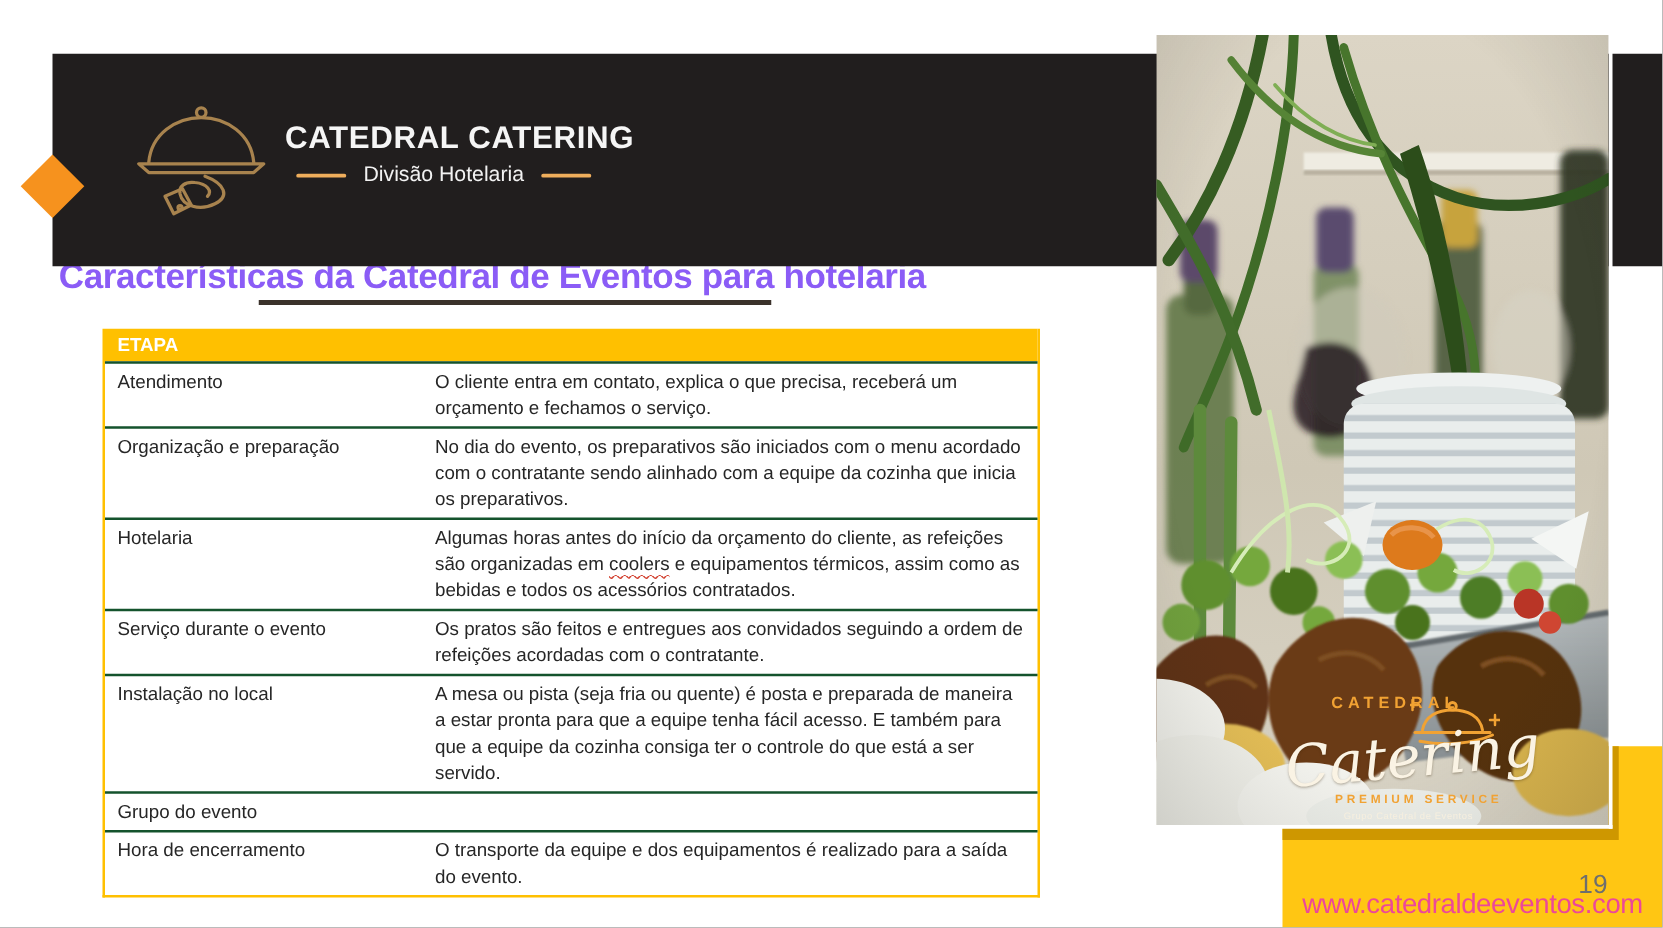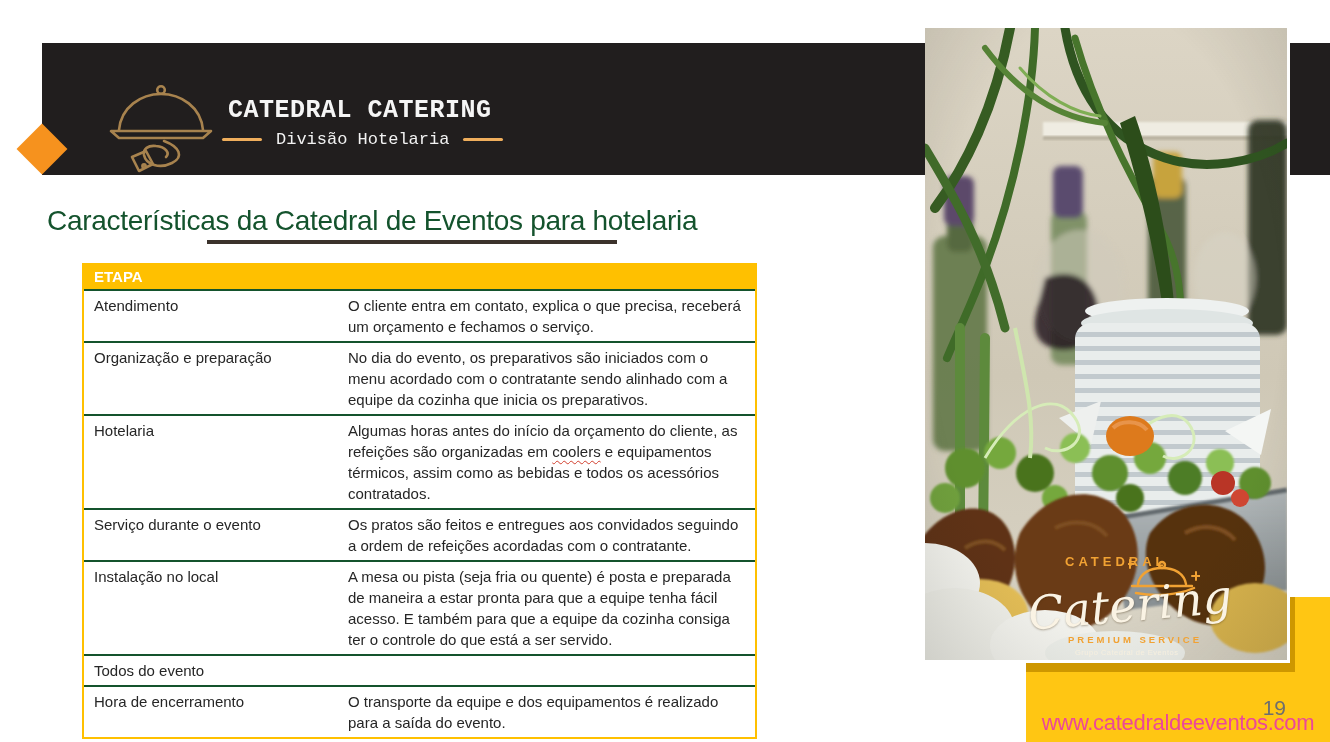--- a/index.html
+++ b/index.html
@@ -1,37 +1,37 @@
 <!DOCTYPE html>
 <html><head>
 <meta charset="utf-8">
 <style>
   html,body{margin:0;padding:0;background:#888;}
   .slide{position:relative;width:1330px;height:742px;background:#ffffff;overflow:hidden;
          font-family:"Liberation Sans", sans-serif;}
 
   
-  .topbar{position:absolute;left:42px;top:43px;width:1288px;height:132px;background:#211E1E;z-index:1;font-family:Liberation Mono, monospace;}
+  .topbar{position:absolute;left:42px;top:43px;width:1288px;height:170px;background:#211E1E;z-index:1;}
   .diamond{position:absolute;left:24px;top:131px;width:36px;height:36px;background:#F6921E;
            transform:rotate(45deg);z-index:2;}
   .logo-wrap{position:absolute;left:66px;top:40px;width:106px;height:92px;}
   .brand-name{position:absolute;left:186px;top:53px;color:#F5F5F5;font-size:25px;font-weight:700;
               letter-spacing:0.5px;white-space:nowrap;}
-  .brand-sub{position:absolute;left:180px;top:87px;width:290px;display:flex;align-items:center;
-             justify-content:flex-start;gap:14px;}
+  .brand-sub{position:absolute;left:168px;top:87px;width:290px;display:flex;align-items:center;
+             justify-content:center;gap:14px;}
   .brand-sub .txt{color:#F2F2F2;font-size:17px;white-space:nowrap;}
   .dash{width:40px;height:3px;background:#EFAE5C;border-radius:2px;}
 
   
-  .title{position:absolute;left:47px;top:205px;margin:0;font-size:28px;font-weight:400;
-         letter-spacing:-0.3px;color:#14532d;white-space:nowrap;text-align:right;}
+  .title{position:absolute;left:47px;top:205px;margin:0;font-size:28px;font-weight:700;
+         letter-spacing:-0.3px;color:#8b5cf6;white-space:nowrap;text-align:right;}
   .title-underline{position:absolute;left:207px;top:240px;width:410px;height:4px;background:#3B322B;}
 
   
-  .etable{position:absolute;left:82px;top:263px;width:675px;background:#fff;
+  .etable{position:absolute;left:82px;top:263px;width:750px;background:#fff;
           border:2px solid #FFC000;border-top:none;box-sizing:border-box;font-size:15px;color:#262626;}
   .thead{display:flex;align-items:center;background:#FFC000;height:26px;color:#FFFFFF;font-weight:700;}
   .trow{display:flex;border-top:2px solid #14532d;line-height:21px;padding:4px 0;}
   .trow:first-of-type{border-top:none;}
   .c1{flex:0 0 254px;padding-left:10px;}
   .c2{flex:1;padding-right:10px;}
   .thead .c2{padding-left:0;}
   .sq{text-decoration:underline wavy #D23F2E 1px;text-underline-offset:3px;}
 
   
@@ -101,21 +101,21 @@
     </div>
     <div class="trow">
       <div class="c1">Serviço durante o evento</div>
       <div class="c2">Os pratos são feitos e entregues aos convidados seguindo a ordem de refeições acordadas com o contratante.</div>
     </div>
     <div class="trow">
       <div class="c1">Instalação no local</div>
       <div class="c2">A mesa ou pista (seja fria ou quente) é posta e preparada de maneira a estar pronta para que a equipe tenha fácil acesso. E também para que a equipe da cozinha consiga ter o controle do que está a ser servido.</div>
     </div>
     <div class="trow">
-      <div class="c1">Todos do evento</div>
+      <div class="c1">Grupo do evento</div>
     </div>
     <div class="trow">
       <div class="c1">Hora de encerramento</div>
       <div class="c2">O transporte da equipe e dos equipamentos é realizado para a saída do evento.</div>
     </div>
   </div>
 
   <div class="yellow-block"></div>
   <div class="gold-shadow"></div>
   <div class="page-num">19</div>

